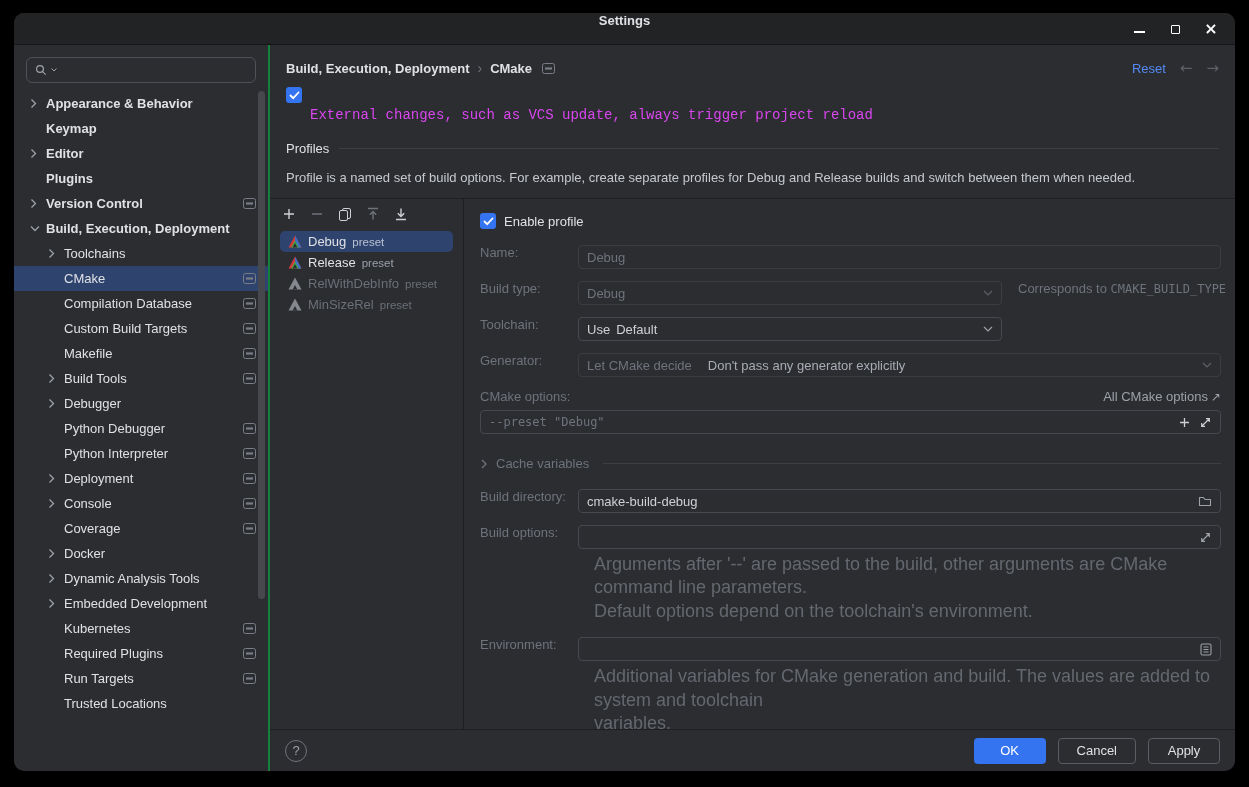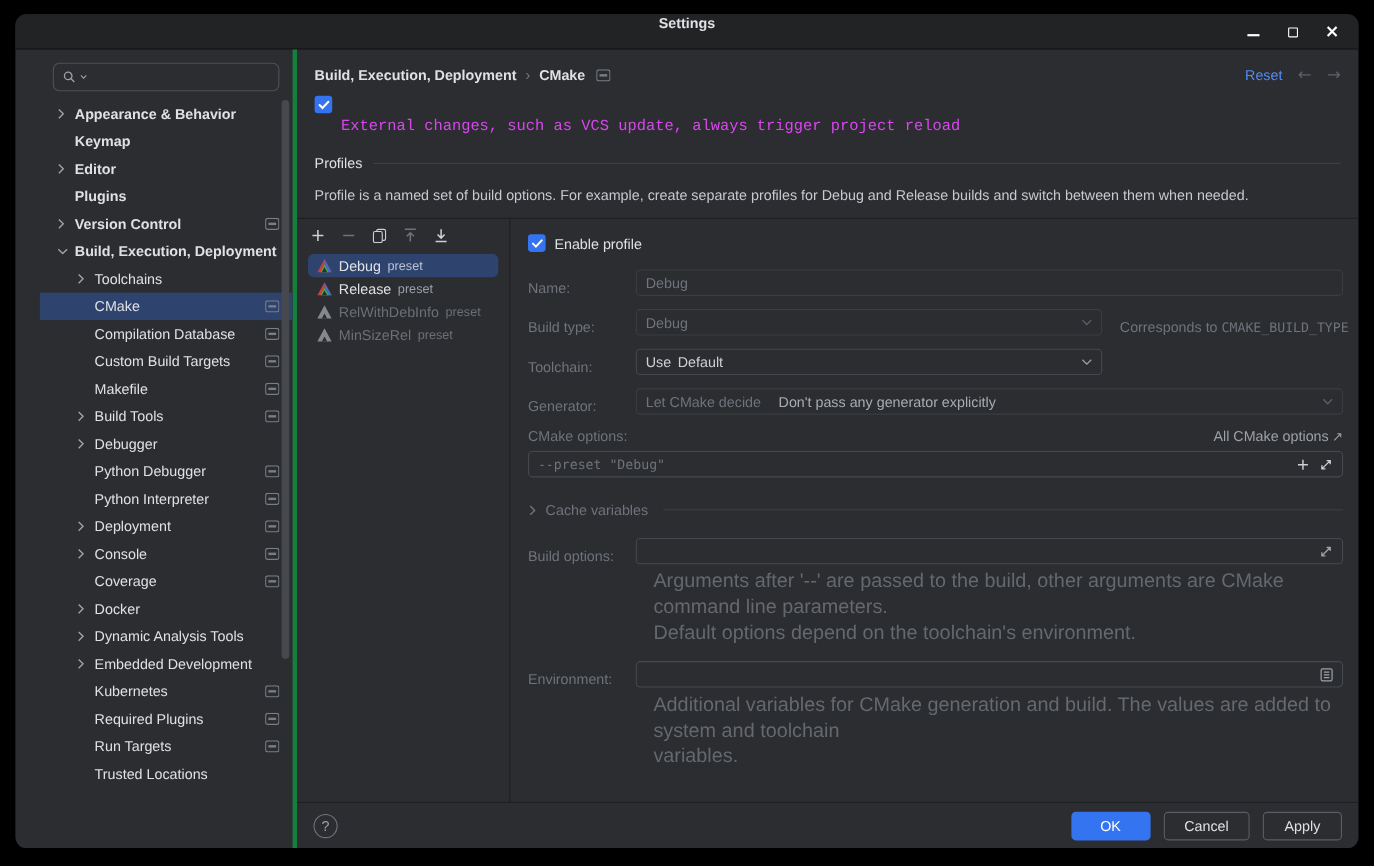--- a/index.html
+++ b/index.html
@@ -13,22 +13,22 @@
               display:flex; justify-content:center; position:relative; }
   .titlebar .title { color:#dfe1e5; font-size:13px; font-weight:bold; }
   .win-controls { position:absolute; right:10px; top:0; height:32px; display:flex; align-items:center; gap:8px; }
   .win-btn { width:28px; height:28px; display:flex; align-items:center; justify-content:center;
              color:#fff; cursor:default; }
   .min-glyph { width:11px; height:2px; background:#fff; margin-top:6px; }
   .max-glyph { width:9px; height:9px; border:1.5px solid #fff; border-radius:1px; }
   .close-glyph { font-size:16px; font-weight:bold; line-height:1; font-family:"DejaVu Sans",sans-serif; }
   
   .main { flex:1; display:flex; min-height:0; }
-  .sidebar { width:256px; flex:0 0 256px; border-right:4px solid #15803d; position:relative;
-             display:flex; flex-direction:column;padding-left:22px; }
+  .sidebar { width:256px; flex:0 0 256px; border-right:2px solid #15803d; position:relative;
+             display:flex; flex-direction:column; }
   .search-wrap { padding:12px 12px 8px 12px; }
   .search-box { height:26px; border:1px solid #4e5157; border-radius:6px; display:flex;
                 align-items:center; padding:0 8px; gap:3px; }
   .tree { flex:1; overflow:hidden; padding-bottom:4px; }
   .trow { height:25px; display:flex; align-items:center; padding-right:12px;
           font-size:13px; color:#dfe1e5; }
   .trow.l1 { padding-left:16px; }
   .trow.l2 { padding-left:34px; }
   .trow.bold .tlabel { font-weight:bold; }
   .trow.selected { background:#2e436e; }
@@ -64,21 +64,21 @@
   .plist { padding:2px 10px; }
   .prow { height:21px; display:flex; align-items:center; gap:6px; padding:0 8px;
           border-radius:5px; font-size:13px; color:#dfe1e5; }
   .prow.selected { background:#2e436e; }
   .prow.disabled { color:#6b7078; }
   .prow .suffix { font-size:11.5px; color:#9aa0aa; }
   .prow.disabled .suffix { color:#6b7078; }
   .prow.selected .suffix { color:#b9c2d4; }
   
   .form-col { flex:1; padding:14px 14px 0 16px; min-width:0; }
-  .frow { display:flex; align-items:flex-end; margin-bottom:12px; }
+  .frow { display:flex; align-items:flex-start; margin-bottom:12px; }
   .flabel { width:98px; flex:0 0 98px; color:#6e737c; font-size:13px; }
   .field { height:24px; border:1px solid #45484e; border-radius:4px; display:flex;
            align-items:center; padding:0 8px; font-size:13px; color:#c3c6cc; gap:6px; }
   .field.dis { border-color:#3a3d42; color:#6e737c; }
   .field.grow { flex:1; }
   .field.w424 { width:424px; flex:0 0 424px; }
   .field .tail { margin-left:auto; display:flex; align-items:center; gap:8px; }
   .rt-hint { margin-left:16px; color:#6e737c; font-size:13px; white-space:nowrap; }
   .mono { font-family:"DejaVu Sans Mono", monospace; font-size:12px; }
   .gen-hint { color:#a8acb4; margin-left:10px; }
@@ -562,20 +562,31 @@
           </div>
 
           <div class="cache-row">
             <svg width="8" height="12" viewBox="0 0 8 12">
                 <path d="M2 2l4 4-4 4" fill="none" stroke="#6e737c" stroke-width="1.3"></path>
               </svg>
             <span>Cache variables</span>
             <span class="cache-line"></span>
           </div>
 
+          <div class="frow">
+            <span class="flabel">Build directory:</span>
+            <div class="field grow" style="color:#ced0d6;">
+              <span>cmake-build-debug</span>
+              <span class="tail">
+                <svg width="14" height="12" viewBox="0 0 14 12">
+                    <path d="M1.5 10.5v-8h4l1.5 2h5.5v6z" fill="none" stroke="#9da1a8" stroke-width="1.1" stroke-linejoin="round"></path>
+                  </svg>
+                </span>
+            </div>
+          </div>
 
           <div class="frow" style="margin-bottom:0;">
             <span class="flabel">Build options:</span>
             <div class="field grow">
               <span></span>
               <span class="tail">
                 <svg width="13" height="13" viewBox="0 0 13 13">
                     <path d="M3 10l7-7M7 2.7h3.3V6M6 10.3H2.7V7" fill="none" stroke="#9da1a8" stroke-width="1.2"></path>
                   </svg>
                 </span>

